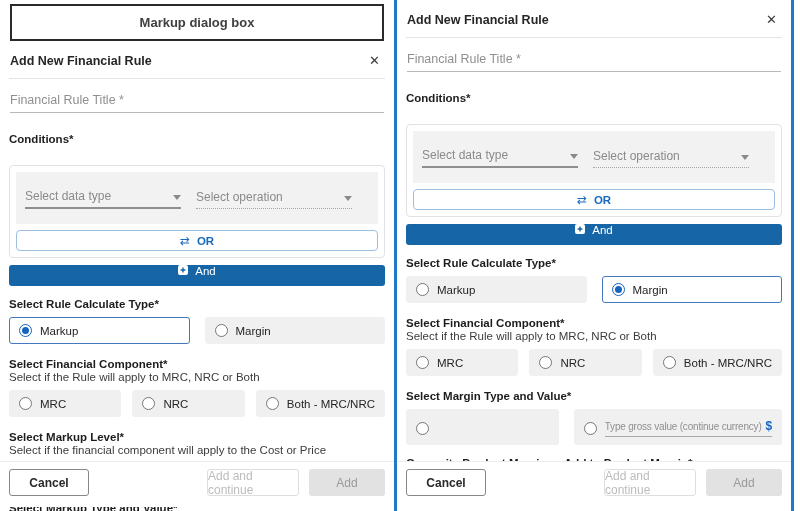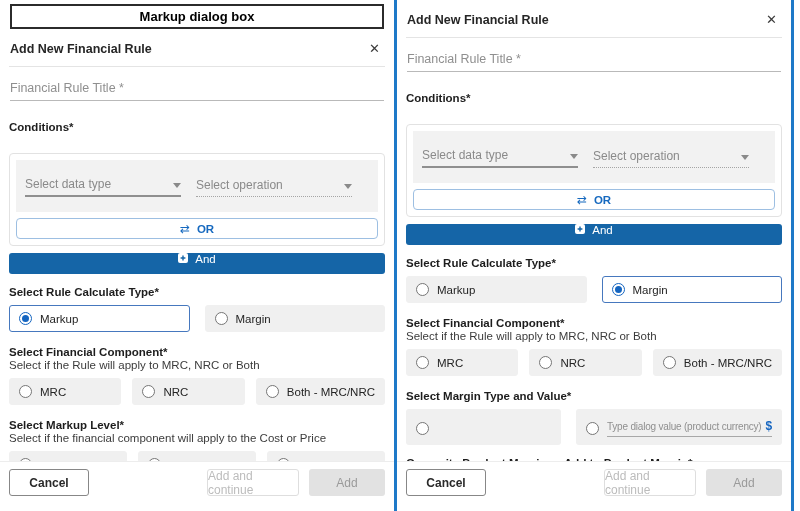--- a/index.html
+++ b/index.html
@@ -4,21 +4,21 @@
 <style>
   * { margin:0; padding:0; box-sizing:border-box; }
   html,body { background:#fff; }
   body { width:800px; height:511px; font-family:"Liberation Sans",sans-serif; overflow:hidden; }
 
   .wrap { display:flex; width:800px; height:511px; }
   .panel { position:relative; width:397px; height:511px; background:#fff;
            border-right:3px solid var(--divider-blue,#1e79c8); overflow:hidden; }
 
   .caption-box { margin:4px 10px 0; border:2px solid var(--caption-border,#2b2b2b);
-                 text-align:center; font-size:13px; font-weight:700; color:#000000; padding:3px 0; }
+                 text-align:center; font-size:13px; font-weight:700; color:#404040; padding:9px 0; }
 
   .dlg { padding:0 9px; }
   .dlg-header { display:flex; align-items:center; justify-content:space-between;
                 padding:11px 1px 9px; border-bottom:1px solid #e4e4e4; }
   .dlg-title { font-size:12.5px; font-weight:700; color:#262626; }
   .close { font-size:13px; color:#3a3a3a; cursor:pointer; line-height:1; padding:2px 4px; }
 
   .rule-title { margin:14px 1px 0; padding-bottom:5px; border-bottom:1px solid #b9b9b9;
                 color:var(--placeholder-gray,#8f8f8f); font-size:12.5px; cursor:text; }
 
@@ -249,21 +249,21 @@
       </div>
 
       <div class="sec-label fin-label">Select Margin Type and Value*</div>
       <div class="val-row">
         <div class="val-opt pct">
           <span class="radio"></span>
         </div>
         <div class="val-opt gross">
           <span class="radio"></span>
           <span class="val-field">
-            <span>Type dialog value (product currency)</span>
+            <span>Type gross value (continue currency)</span>
             <span class="val-symbol">$</span>
           </span>
         </div>
       </div>
 
       <div class="sec-label next-label">Overwrite Product Margin or Add to Product Margin*</div>
     </div>
 
     <div class="footer">
       <div class="btn btn-cancel">Cancel</div>

